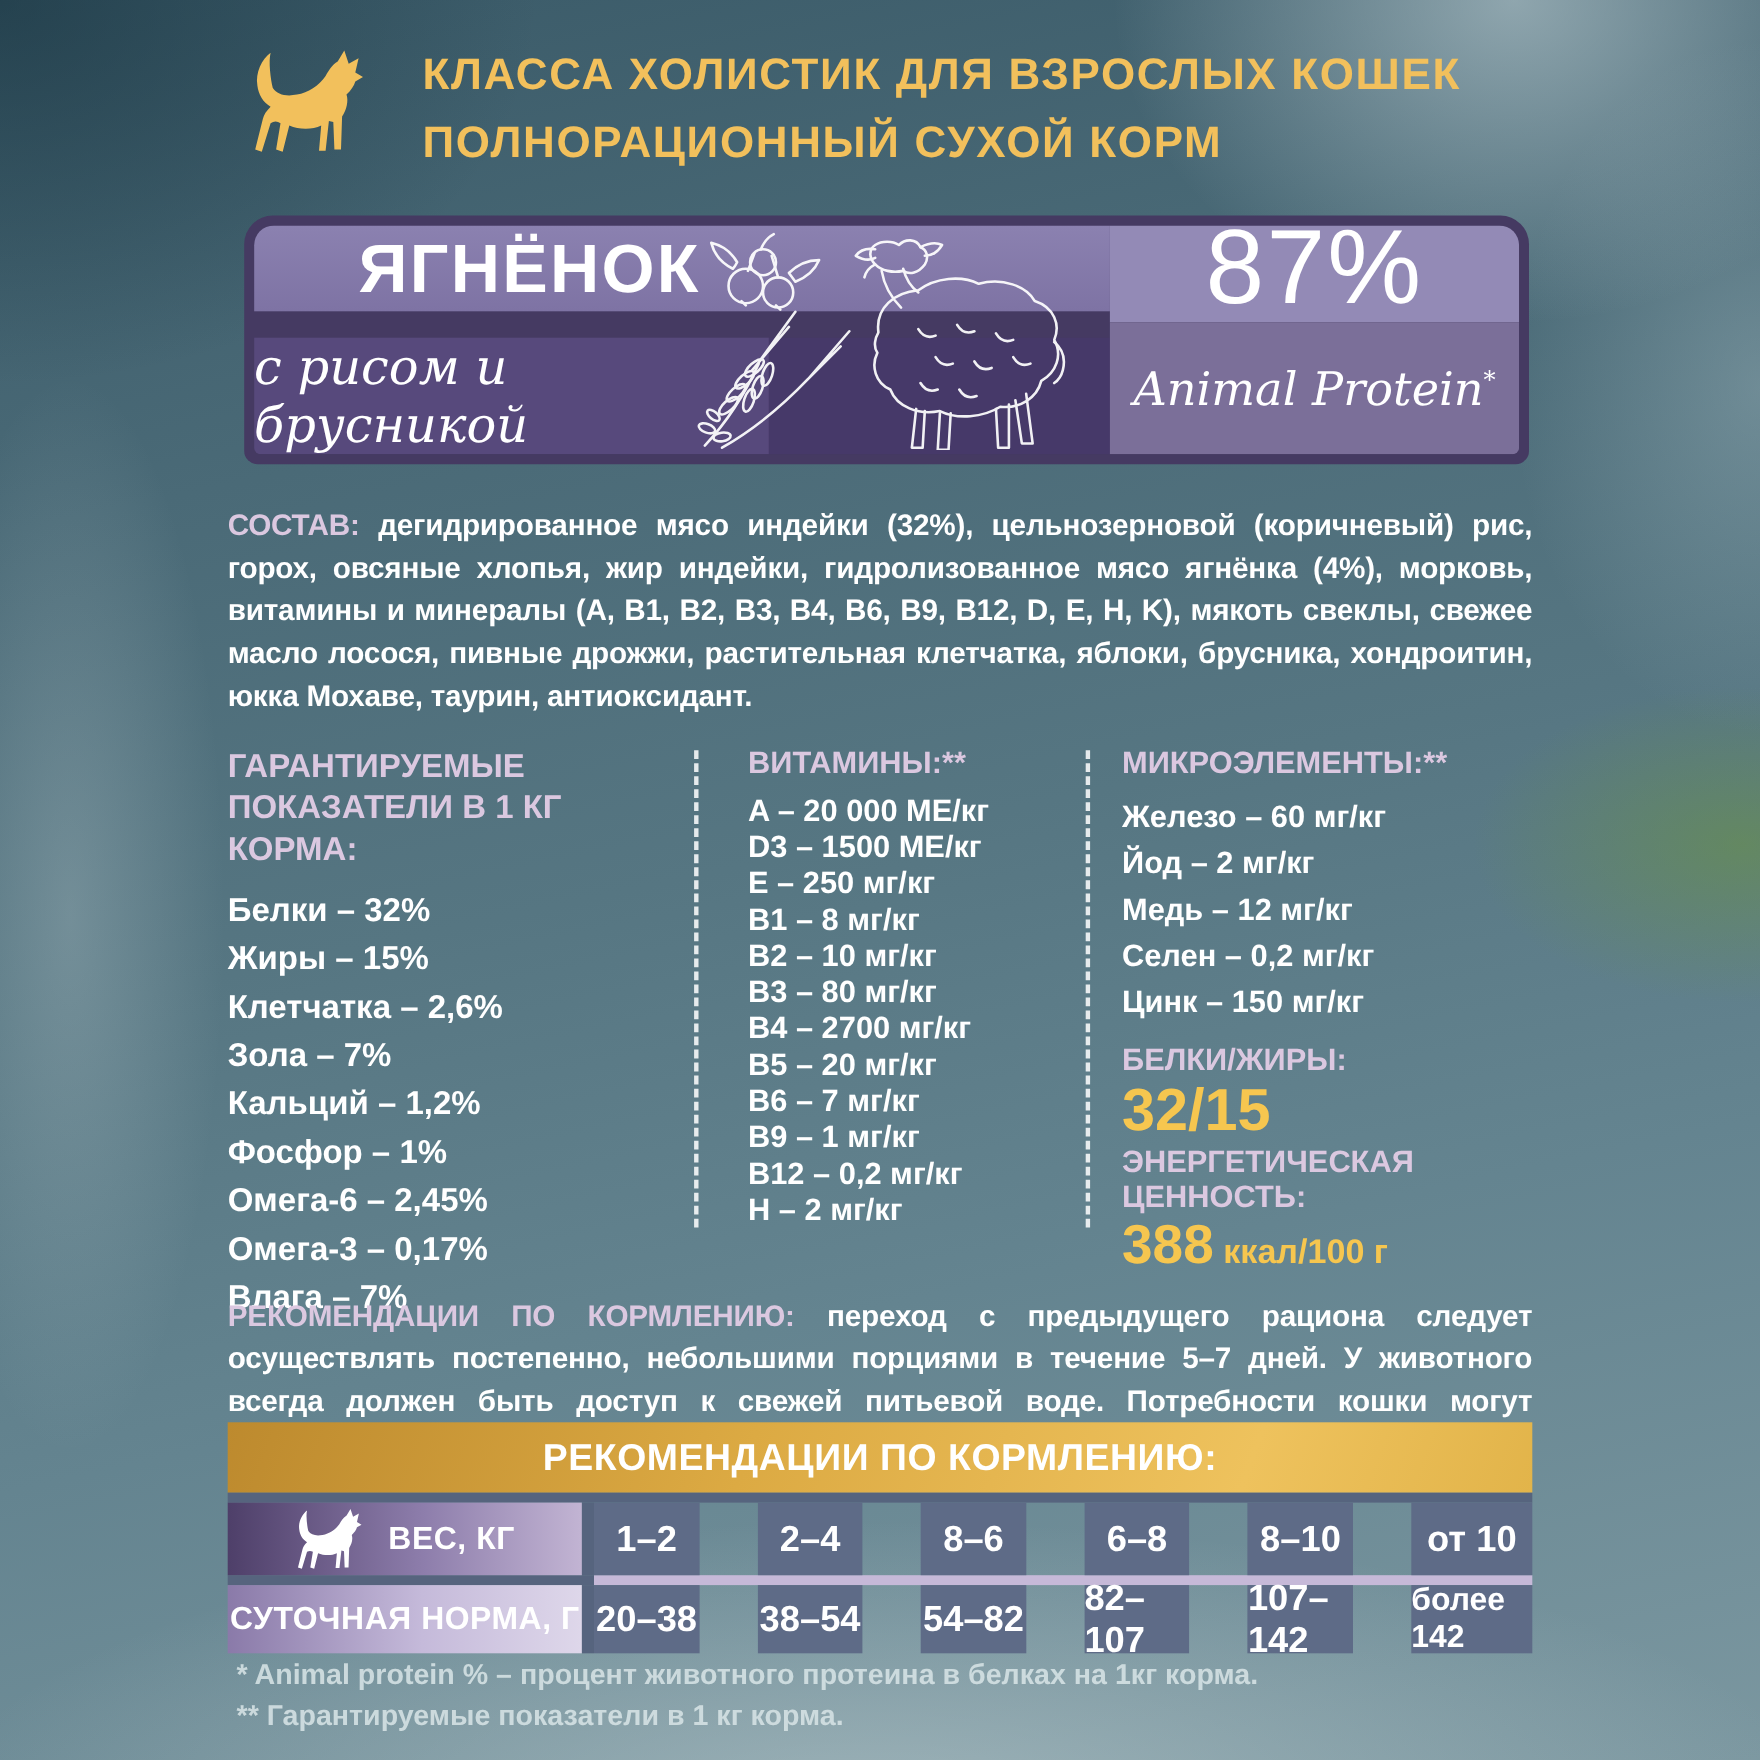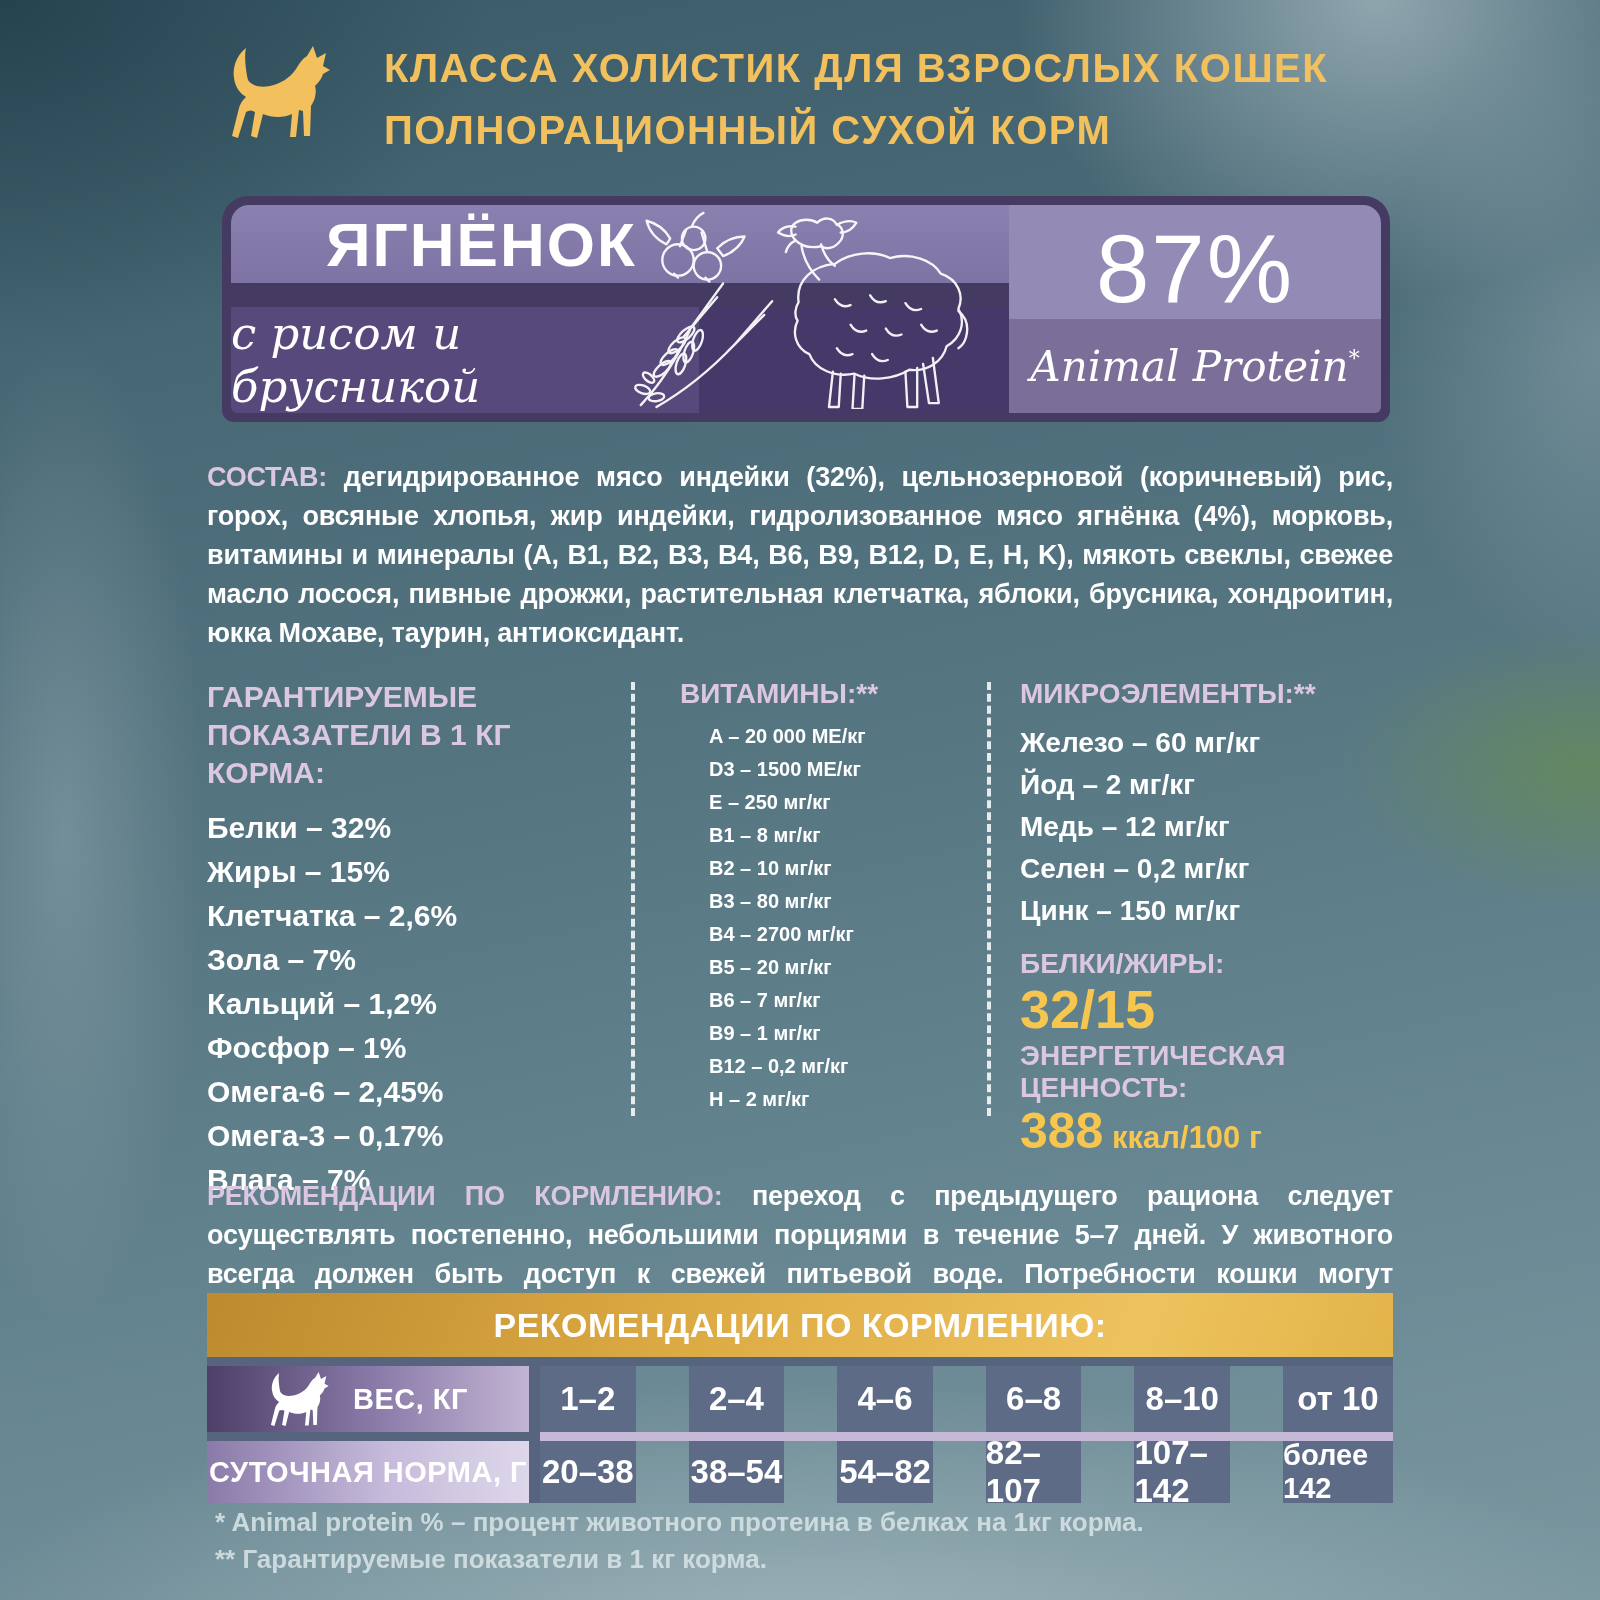--- a/index.html
+++ b/index.html
@@ -30,21 +30,21 @@
           border-radius:18px 18px 6px 6px;overflow:hidden;}
   .banner-left{flex:1;display:flex;flex-direction:column;}
   .bl-top{height:106px;background:linear-gradient(180deg,#8b81b0,#7e73a4);
           display:flex;align-items:center;padding-left:95px;}
   .flavor{font-size:62px;font-weight:bold;color:#fff;letter-spacing:2px;}
   .bl-bottom{flex:1;display:flex;margin-top:24px;}
   .script-cell{width:468px;background:#57497c;display:flex;align-items:center;justify-content:center;}
   .flavor-sub{font-family:"DejaVu Serif",serif;font-style:italic;font-size:45px;color:#fff;}
   .dark-cell{flex:1;background:#463969;}
   .banner-right{width:372px;display:flex;flex-direction:column;}
-  .br-top{height:114px;background:#938ab6;display:flex;align-items:flex-end;justify-content:center;}
+  .br-top{height:88px;background:#938ab6;display:flex;align-items:flex-end;justify-content:center;}
   .percent{font-size:96px;line-height:100px;color:#fff;letter-spacing:2px;}
   .br-bottom{flex:1;background:#7b6f99;display:flex;align-items:center;justify-content:center;}
   .protein-label{font-family:"DejaVu Serif",serif;font-style:italic;font-size:42px;color:#fff;}
   .protein-label sup{font-size:22px;}
   .lamb-art{position:absolute;left:392px;top:4px;width:408px;height:200px;}
 
   
   .para{width:1186px;font-size:27px;line-height:39px;font-weight:bold;color:#fff;
         text-align:justify;letter-spacing:-0.2px;}
   .para .plabel{color:#dbc8e0;}
@@ -57,21 +57,21 @@
   .col1{left:0;width:400px;}
   .col2{left:473px;width:295px;}
   .col3{left:813px;width:373px;}
   .col-title{color:#dbc8e0;font-weight:bold;}
   .col1 .col-title{font-size:30px;line-height:38px;margin-bottom:14px;}
   .col2 .col-title{font-size:28px;margin-bottom:10px;}
   .col3 .col-title{font-size:28px;margin-bottom:12px;}
   .col ul{list-style:none;margin:0;padding:0;}
   .col li{color:#fff;font-weight:bold;}
   .col1 li{font-size:30px;line-height:44px;}
-  .col2 li{font-size:20px;line-height:33px;margin-left:29px;}
+  .col2 li{font-size:28px;line-height:33px;}
   .col3 li{font-size:28px;line-height:42px;}
   .divider{position:absolute;top:4px;bottom:6px;width:0;
            border-left:4px dashed rgba(255,255,255,.85);}
   .divider1{left:424px;}
   .divider2{left:780px;}
   .ratio-label,.energy-label{color:#dbc8e0;font-weight:bold;font-size:28px;}
   .ratio-label{margin-top:16px;}
   .ratio-value{color:#f6c64f;font-weight:bold;font-size:54px;line-height:58px;}
   .energy-label{margin-top:2px;}
   .energy-value{color:#f6c64f;font-weight:bold;font-size:50px;line-height:54px;}
@@ -251,21 +251,21 @@
       <div class="t-first">
         <svg class="cat-white" viewBox="0 0 112 96">
           <use href="#cat-sil" fill="#ffffff"></use>
         </svg>
         <span>ВЕС, КГ</span>
       </div>
       <div class="t-spacer"></div>
       <div class="data-cells">
         <div class="cell">1–2</div>
         <div class="cell">2–4</div>
-        <div class="cell">4–6</div>
+        <div class="cell">8–6</div>
         <div class="cell">6–8</div>
         <div class="cell">8–10</div>
         <div class="cell wide">от 10</div>
       </div>
     </div>
     <div class="row-gap"></div>
     <div class="t-row r2">
       <div class="t-first">СУТОЧНАЯ НОРМА, Г</div>
       <div class="t-spacer"></div>
       <div class="data-cells">

